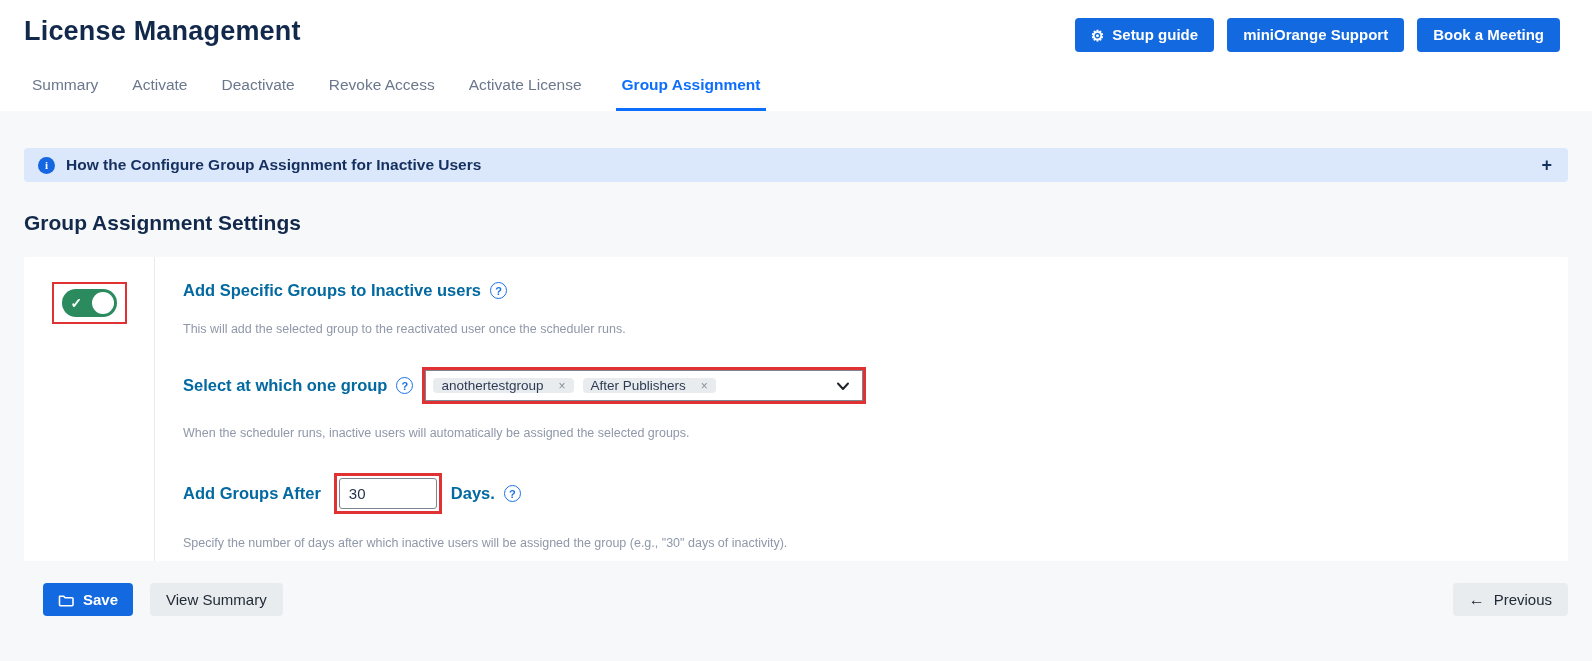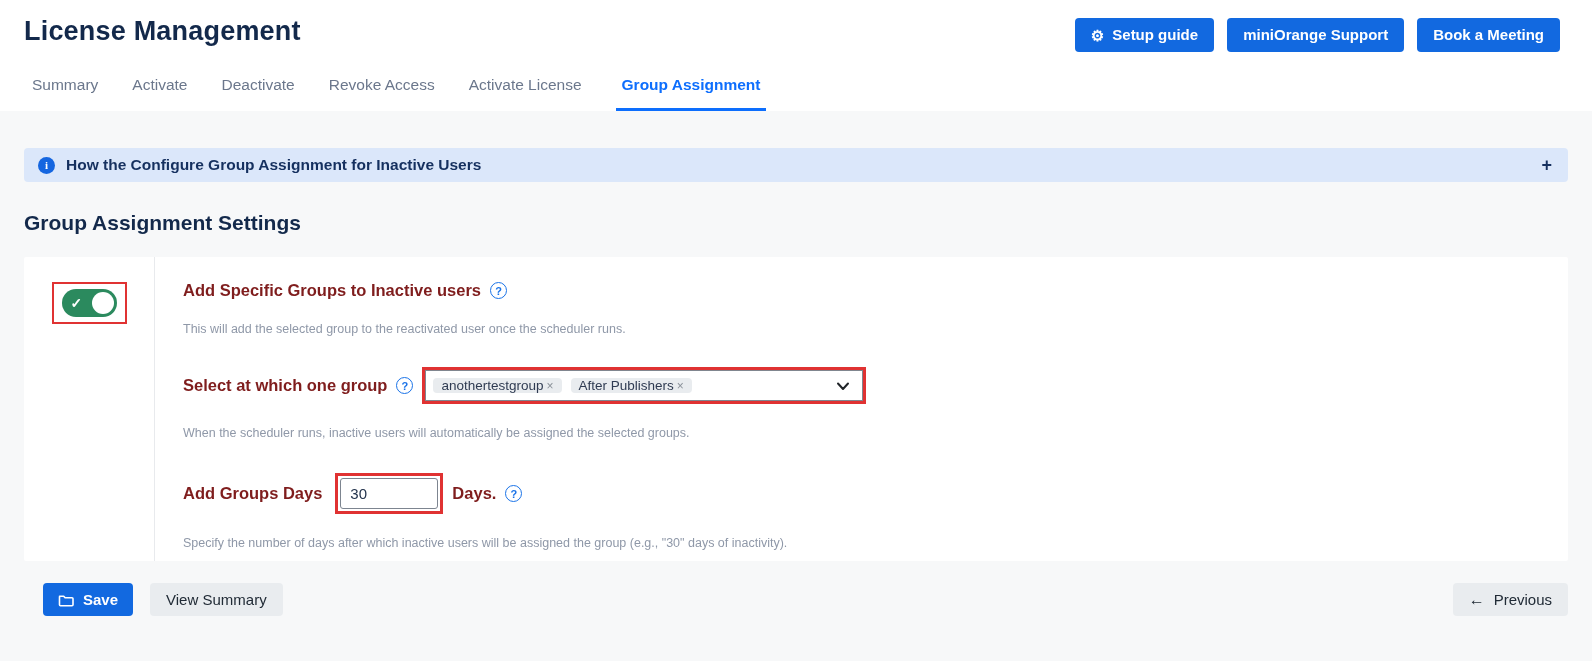--- a/index.html
+++ b/index.html
@@ -63,37 +63,37 @@
     position: absolute; left: 9px; top: 50%; transform: translateY(-52%);
     color: #ffffff; font-size: 14px; font-weight: 700;
   }
   .toggle .knob {
     position: absolute; right: 3px; top: 3px; width: 22px; height: 22px;
     background: #ffffff; border-radius: 50%;
   }
 
   .card-right { flex: 1; padding: 24px 0 0 28px; }
   .setting-label-row { display: flex; align-items: center; gap: 9px; }
-  .setting-label { font-size: 16.5px; font-weight: 700; color: #7f1d1d; }
+  .setting-label { font-size: 16.5px; font-weight: 700; color: #0369a1; }
   .help-icon {
     width: 17px; height: 17px; border: 1.5px solid #1a73e8; border-radius: 50%;
     color: #1a73e8; font-size: 11px; font-weight: 700;
     display: inline-flex; align-items: center; justify-content: center; cursor: pointer; flex: 0 0 auto;
   }
   .setting-desc { margin-top: 22px; font-size: 12.5px; color: #8f98a8; }
 
   .row-select { margin-top: 31px; }
   .red-box { border: 3px solid #e03232; background: #ffffff; }
   .group-select {
     width: 438px; height: 31px; border: 1px solid #80868f; background: #ffffff;
     display: flex; align-items: center; gap: 9px; padding: 0 12px 0 7px; cursor: pointer;
   }
   .chip {
     background: #e9ecef; border-radius: 4px; padding: 0 8px;
-    display: inline-flex; align-items: center; gap: 3px;
+    display: inline-flex; align-items: center; gap: 15px;
     font-size: 13.5px; color: #2f3b52; white-space: nowrap;
   }
   .chip-remove { color: #8a9199; font-size: 12px; cursor: pointer; line-height: 1; }
   .chevron-wrap { margin-left: auto; display: flex; align-items: center; }
 
   .row-days { margin-top: 33px; }
   .days-box { margin-left: 4px; padding: 2px; }
   .days-input {
     width: 98px; height: 31px; border: 1px solid #7d8590; border-radius: 3px;
     font-family: "Liberation Sans", sans-serif; font-size: 15px; color: #24344d;
@@ -196,21 +196,21 @@
                   </svg>
               </span>
             </div>
           </div>
         </div>
         <div class="setting-desc">When the scheduler runs, inactive users will automatically be assigned the selected groups.</div>
       </div>
 
       <div class="row-days">
         <div class="setting-label-row">
-          <span class="setting-label">Add Groups Days</span>
+          <span class="setting-label">Add Groups After</span>
           <div class="red-box days-box">
             <input class="days-input" type="text" value="30" style="">
           </div>
           <span class="setting-label">Days.</span>
           <span class="help-icon">?</span>
         </div>
         <div class="setting-desc">Specify the number of days after which inactive users will be assigned the group (e.g., "30" days of inactivity).</div>
       </div>
 
     </div>

